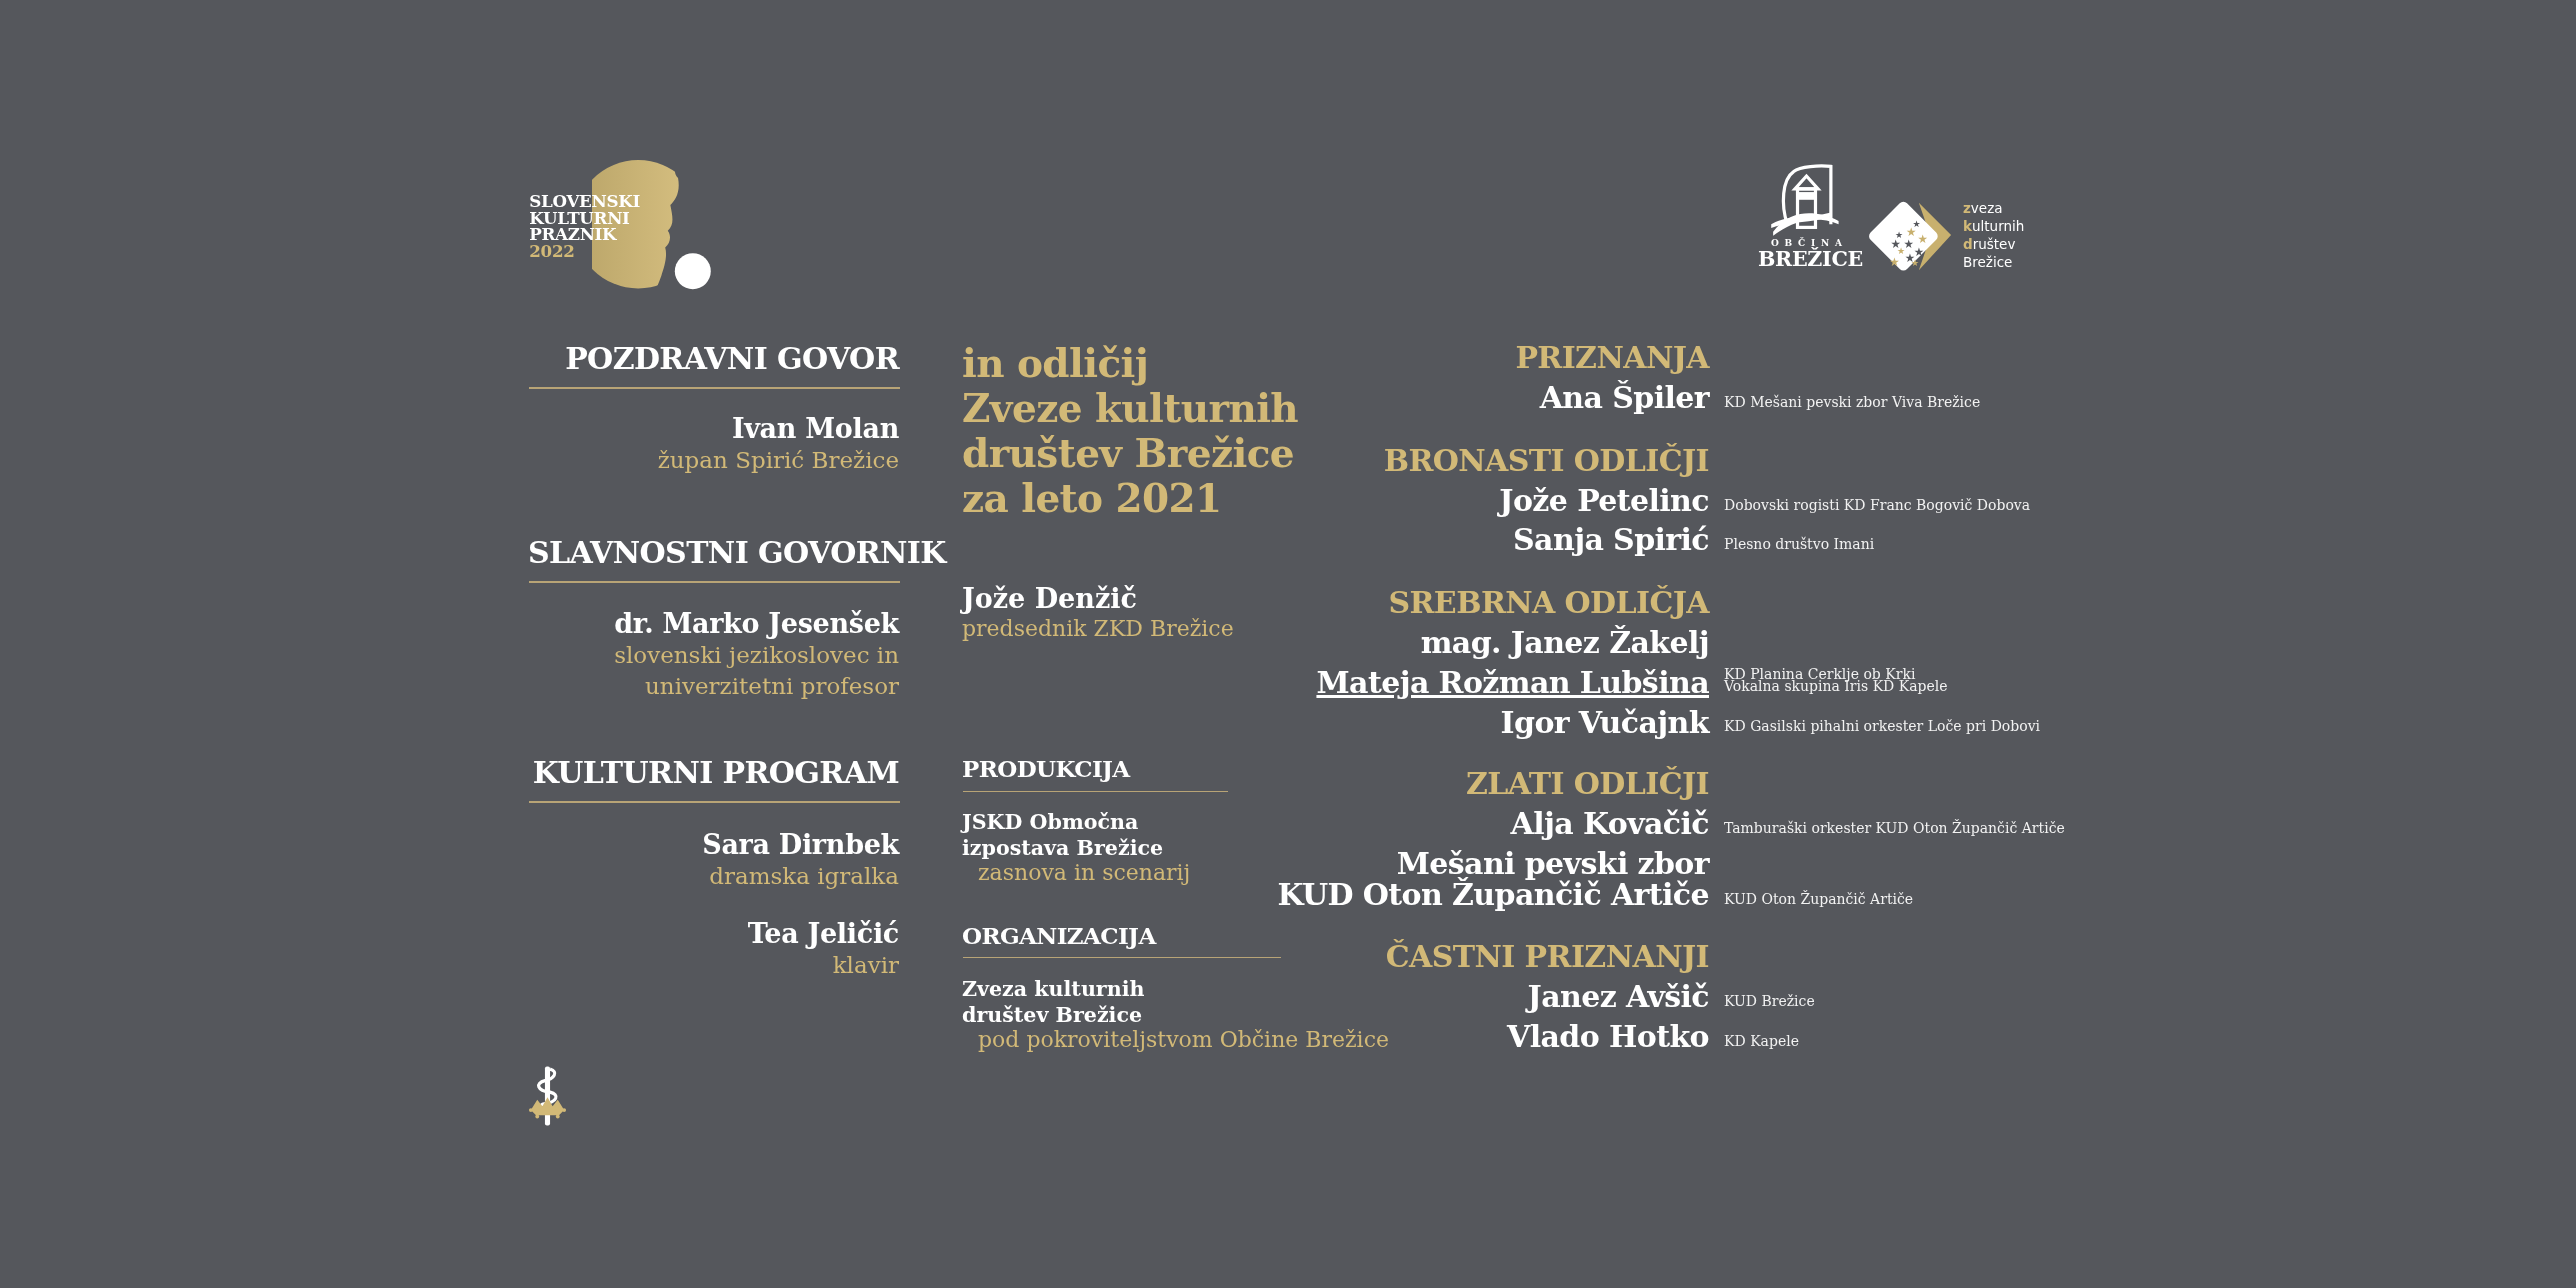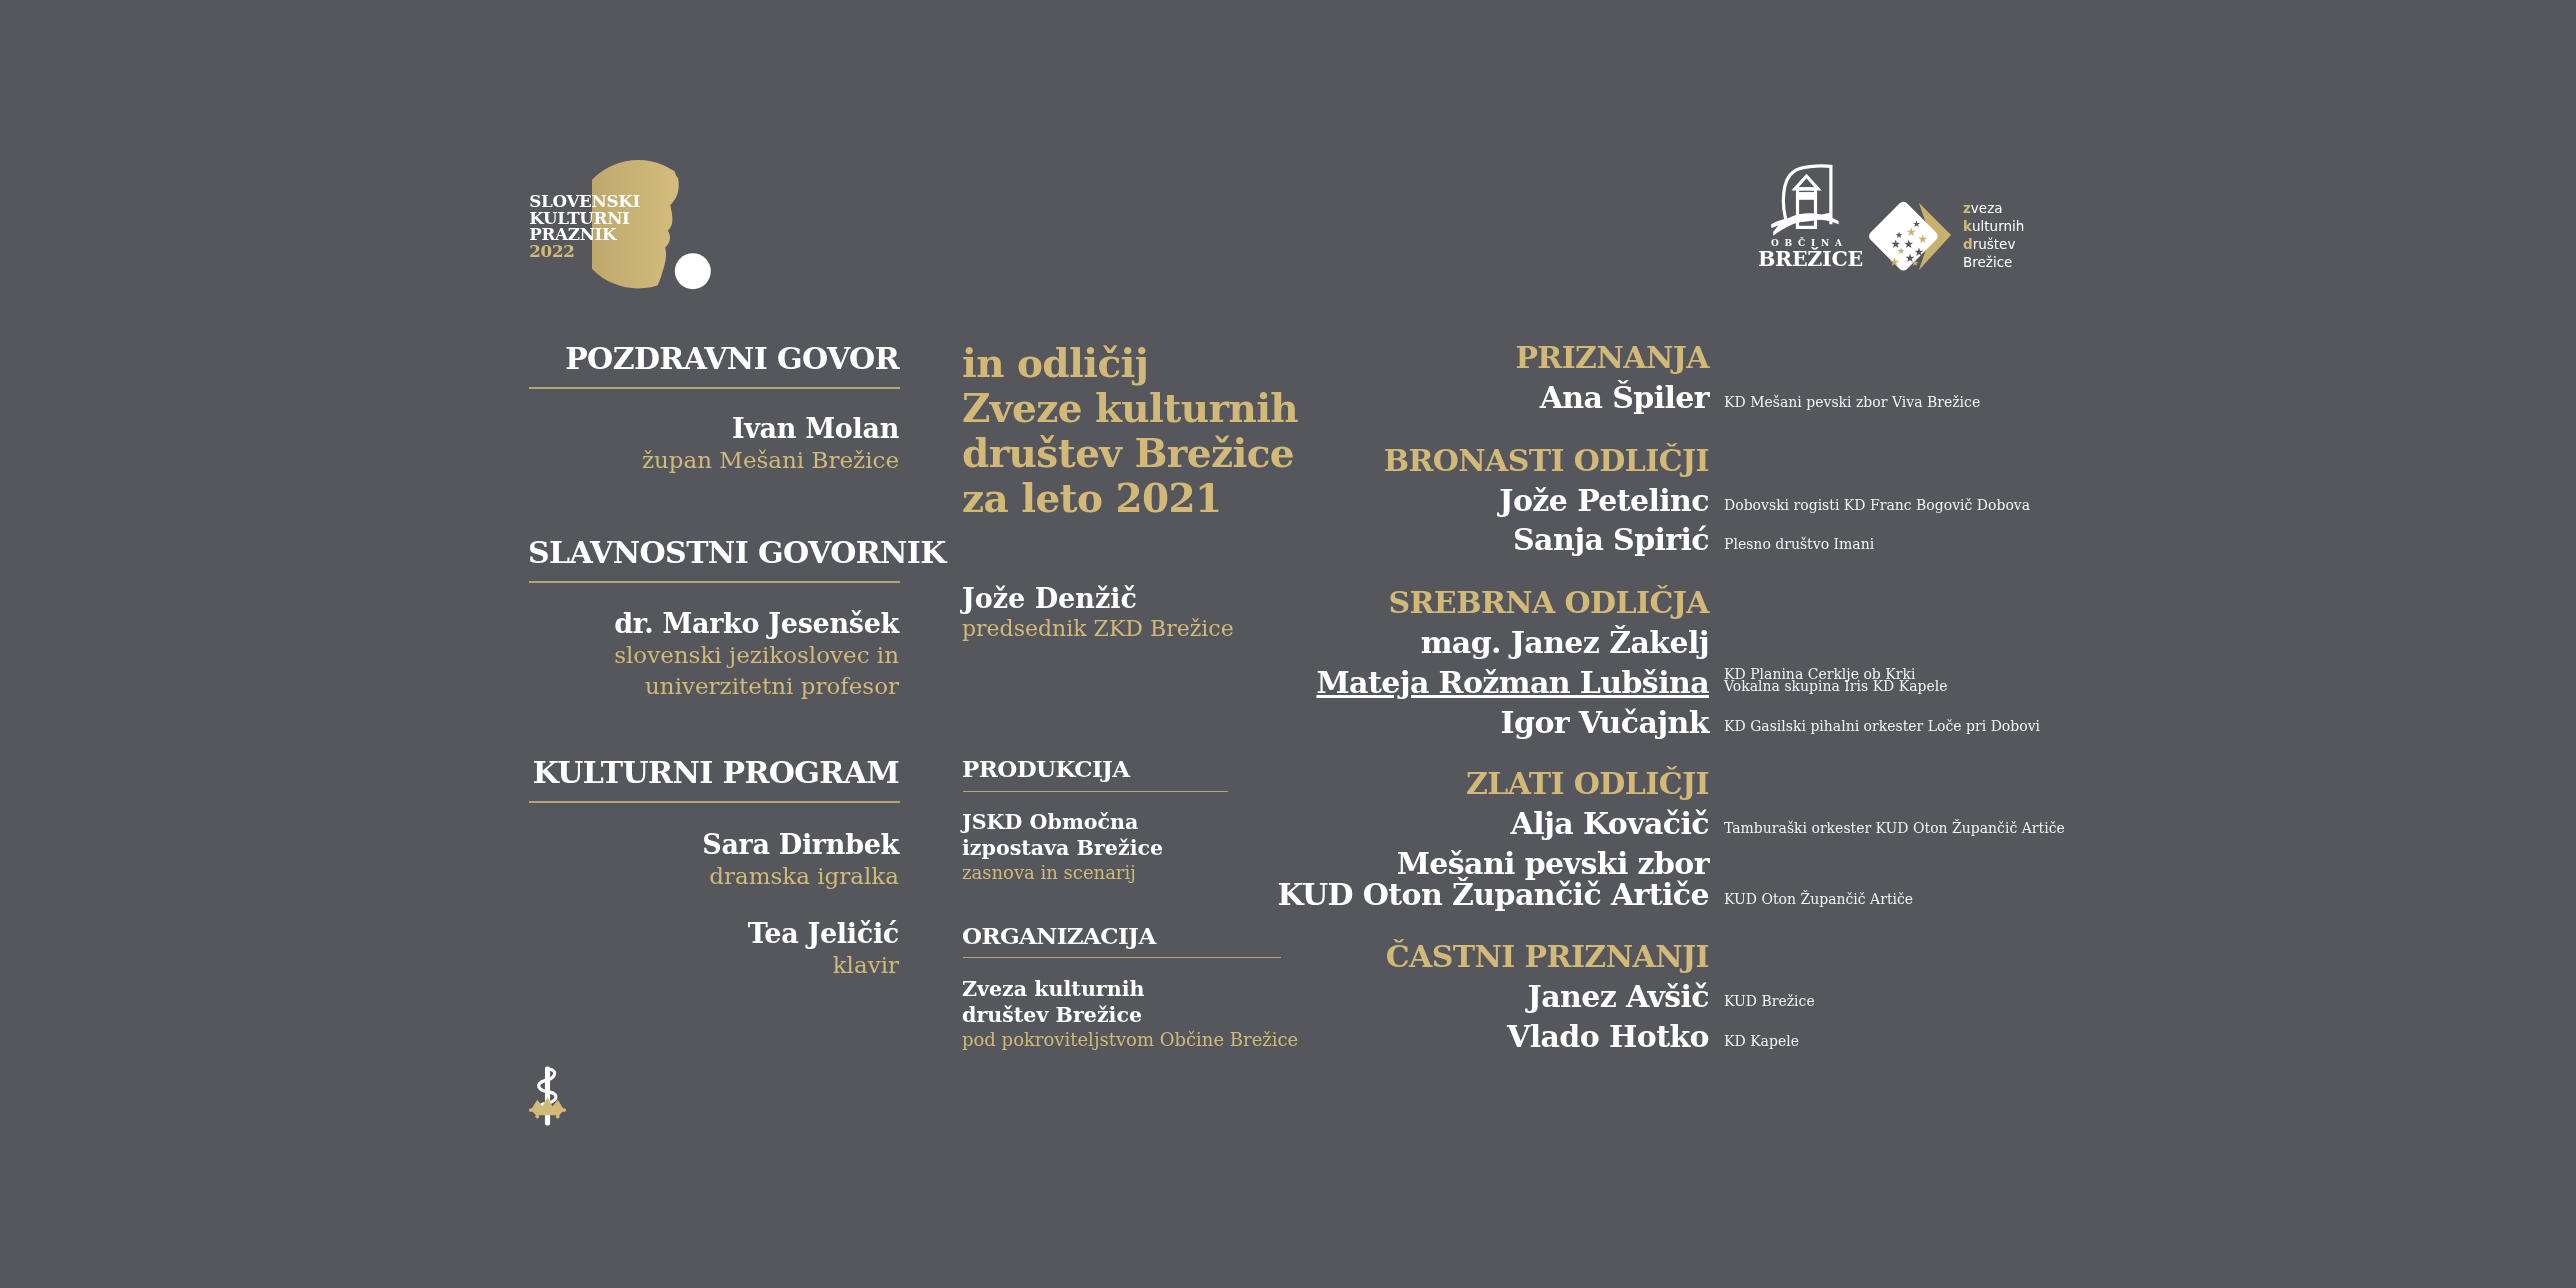--- a/index.html
+++ b/index.html
@@ -16,21 +16,21 @@
   .lcol { position: absolute; left: 528px; width: 371px; text-align: right; }
   .lhead { font-size: 30px; font-weight: bold; letter-spacing: -0.6px; white-space: nowrap; line-height: 36px; }
   .lname { font-size: 27px; font-weight: bold; line-height: 33px; white-space: nowrap; letter-spacing: -0.3px; }
   .lrole { font-size: 23px; line-height: 31px; color: #d2b977; white-space: nowrap; }
 
   
   .mtitle { position: absolute; left: 962px; top: 341px; font-size: 39px; font-weight: bold; line-height: 45px; color: #d2b977; letter-spacing: -0.6px; }
   .mtitle div { white-space: nowrap; }
   .mhead { font-size: 23px; font-weight: bold; letter-spacing: -0.6px; white-space: nowrap; }
   .mname { font-size: 20.6px; font-weight: bold; line-height: 26px; white-space: nowrap; }
-  .mrole { font-size: 18px; line-height: 23px; color: #d2b977; white-space: nowrap; }
+  .mrole { font-size: 22px; line-height: 23px; color: #d2b977; white-space: nowrap; margin-left: 16px; }
 
   
   .rhead { position: absolute; right: 867px; font-size: 30px; font-weight: bold; color: #d2b977; letter-spacing: -0.6px; white-space: nowrap; line-height: 36px; text-align: right; }
   .rname { position: absolute; right: 867px; font-size: 30px; font-weight: bold; line-height: 36px; white-space: nowrap; letter-spacing: -0.6px; text-align: right; }
   .rorg { position: absolute; left: 1724px; font-size: 14px; line-height: 19.3px; white-space: nowrap; color: #f2f2f2; }
 
   .footer-url { font-size: 19.3px; font-weight: bold; }
   .footer-note { font-size: 12.2px; line-height: 15.5px; color: #d2b977; }
 </style>
 </head>
@@ -96,21 +96,21 @@
     <div>Brežice</div>
   </div>
 </div>
 
 <div class="lcol" style="top:341px;">
   <div class="lhead">POZDRAVNI GOVOR</div>
 </div>
 <div class="rule" style="left:529px; top:387px; width:371px;"></div>
 <div class="lcol" style="top:412px;">
   <div class="lname">Ivan Molan</div>
-  <div class="lrole">župan Mešani Brežice</div>
+  <div class="lrole">župan Spirić Brežice</div>
 </div>
 
 <div class="lcol" style="top:535px;">
   <div class="lhead">SLAVNOSTNI GOVORNIK</div>
 </div>
 <div class="rule" style="left:529px; top:581px; width:371px;"></div>
 <div class="lcol" style="top:607px;">
   <div class="lname">dr. Marko Jesenšek</div>
   <div class="lrole">slovenski jezikoslovec in</div>
   <div class="lrole">univerzitetni profesor</div>

